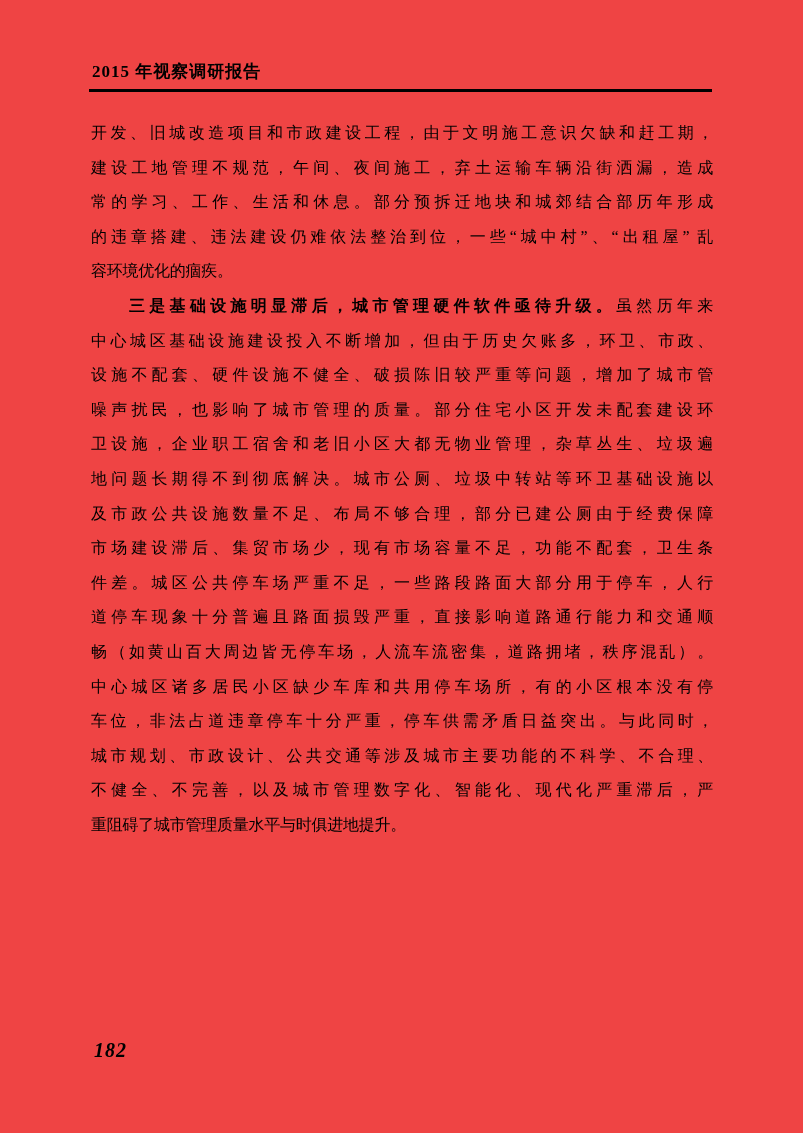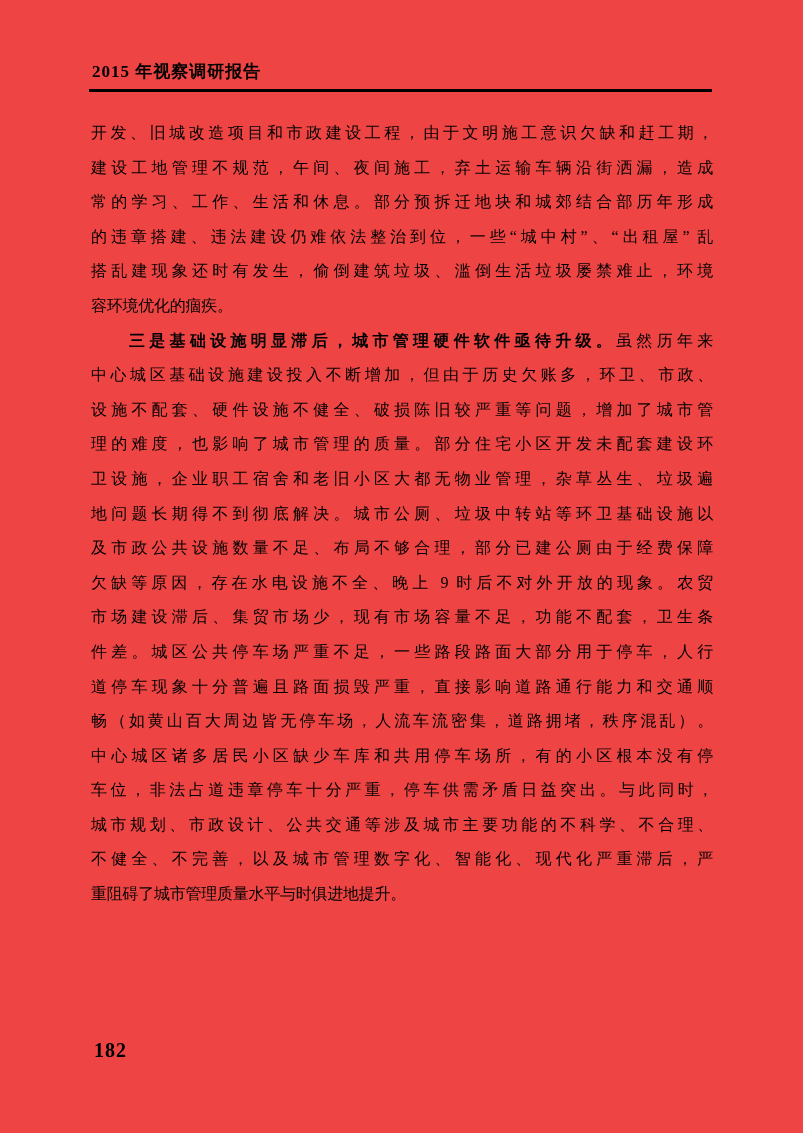--- a/index.html
+++ b/index.html
@@ -51,48 +51,47 @@
   .line.indent {
     text-indent: 38px;
   }
   .seg.bold { font-weight: bold; }
   .page-number {
     position: absolute;
     left: 94px;
     top: 1039px;
     font-size: 20px;
     font-weight: bold;
+    font-style: italic;
     letter-spacing: 1px;
   }
 </style>
 </head>
 <body>
 
 <div class="page">
   <div class="header-title">2015 年视察调研报告</div>
   <div class="header-rule"></div>
 
   <div class="body-text">
       <div class="paragraph">
         <div class="line"><span class="seg">开发、旧城改造项目和市政建设工程，由于文明施工意识欠缺和赶工期，</span></div>
         <div class="line"><span class="seg">建设工地管理不规范，午间、夜间施工，弃土运输车辆沿街洒漏，造成</span></div>
         <div class="line"><span class="seg">常的学习、工作、生活和休息。部分预拆迁地块和城郊结合部历年形成</span></div>
         <div class="line"><span class="seg">的违章搭建、违法建设仍难依法整治到位，一些“城中村”、“出租屋” 乱</span></div>
-        <div class="line"><span class="seg">搭乱建现象还时有发生，偷倒建筑垃圾、滥倒生活垃圾屡禁难止，环境</span></div>
         <div class="line last-line"><span class="seg">容环境优化的痼疾。</span></div>
       </div>
       <div class="paragraph">
         <div class="line indent"><span class="seg bold">三是基础设施明显滞后，城市管理硬件软件亟待升级。</span><span class="seg">虽然历年来</span></div>
         <div class="line"><span class="seg">中心城区基础设施建设投入不断增加，但由于历史欠账多，环卫、市政、</span></div>
         <div class="line"><span class="seg">设施不配套、硬件设施不健全、破损陈旧较严重等问题，增加了城市管</span></div>
-        <div class="line"><span class="seg">理的难度，也影响了城市管理的质量。部分住宅小区开发未配套建设环</span></div>
+        <div class="line"><span class="seg">噪声扰民，也影响了城市管理的质量。部分住宅小区开发未配套建设环</span></div>
         <div class="line"><span class="seg">卫设施，企业职工宿舍和老旧小区大都无物业管理，杂草丛生、垃圾遍</span></div>
         <div class="line"><span class="seg">地问题长期得不到彻底解决。城市公厕、垃圾中转站等环卫基础设施以</span></div>
         <div class="line"><span class="seg">及市政公共设施数量不足、布局不够合理，部分已建公厕由于经费保障</span></div>
-        <div class="line"><span class="seg">欠缺等原因，存在水电设施不全、晚上 9 时后不对外开放的现象。农贸</span></div>
         <div class="line"><span class="seg">市场建设滞后、集贸市场少，现有市场容量不足，功能不配套，卫生条</span></div>
         <div class="line"><span class="seg">件差。城区公共停车场严重不足，一些路段路面大部分用于停车，人行</span></div>
         <div class="line"><span class="seg">道停车现象十分普遍且路面损毁严重，直接影响道路通行能力和交通顺</span></div>
         <div class="line"><span class="seg">畅（如黄山百大周边皆无停车场，人流车流密集，道路拥堵，秩序混乱）。</span></div>
         <div class="line"><span class="seg">中心城区诸多居民小区缺少车库和共用停车场所，有的小区根本没有停</span></div>
         <div class="line"><span class="seg">车位，非法占道违章停车十分严重，停车供需矛盾日益突出。与此同时，</span></div>
         <div class="line"><span class="seg">城市规划、市政设计、公共交通等涉及城市主要功能的不科学、不合理、</span></div>
         <div class="line"><span class="seg">不健全、不完善，以及城市管理数字化、智能化、现代化严重滞后，严</span></div>
         <div class="line last-line"><span class="seg">重阻碍了城市管理质量水平与时俱进地提升。</span></div>
       </div>

